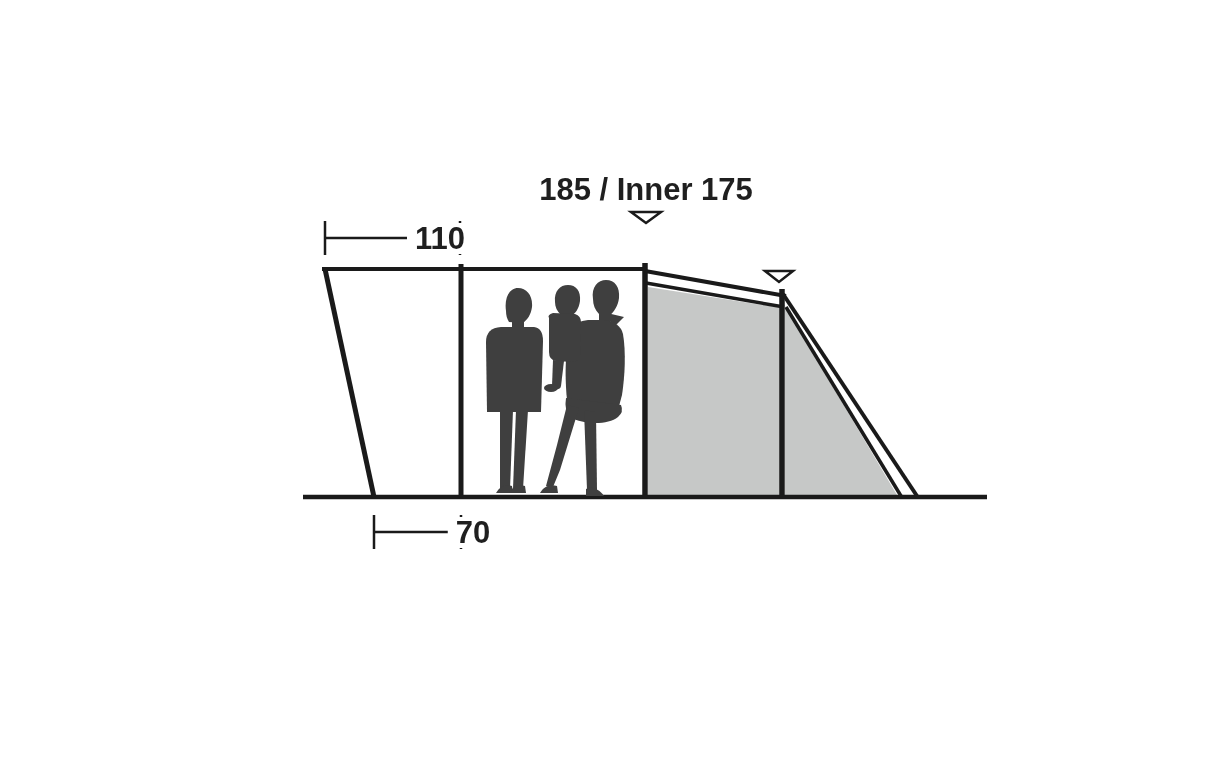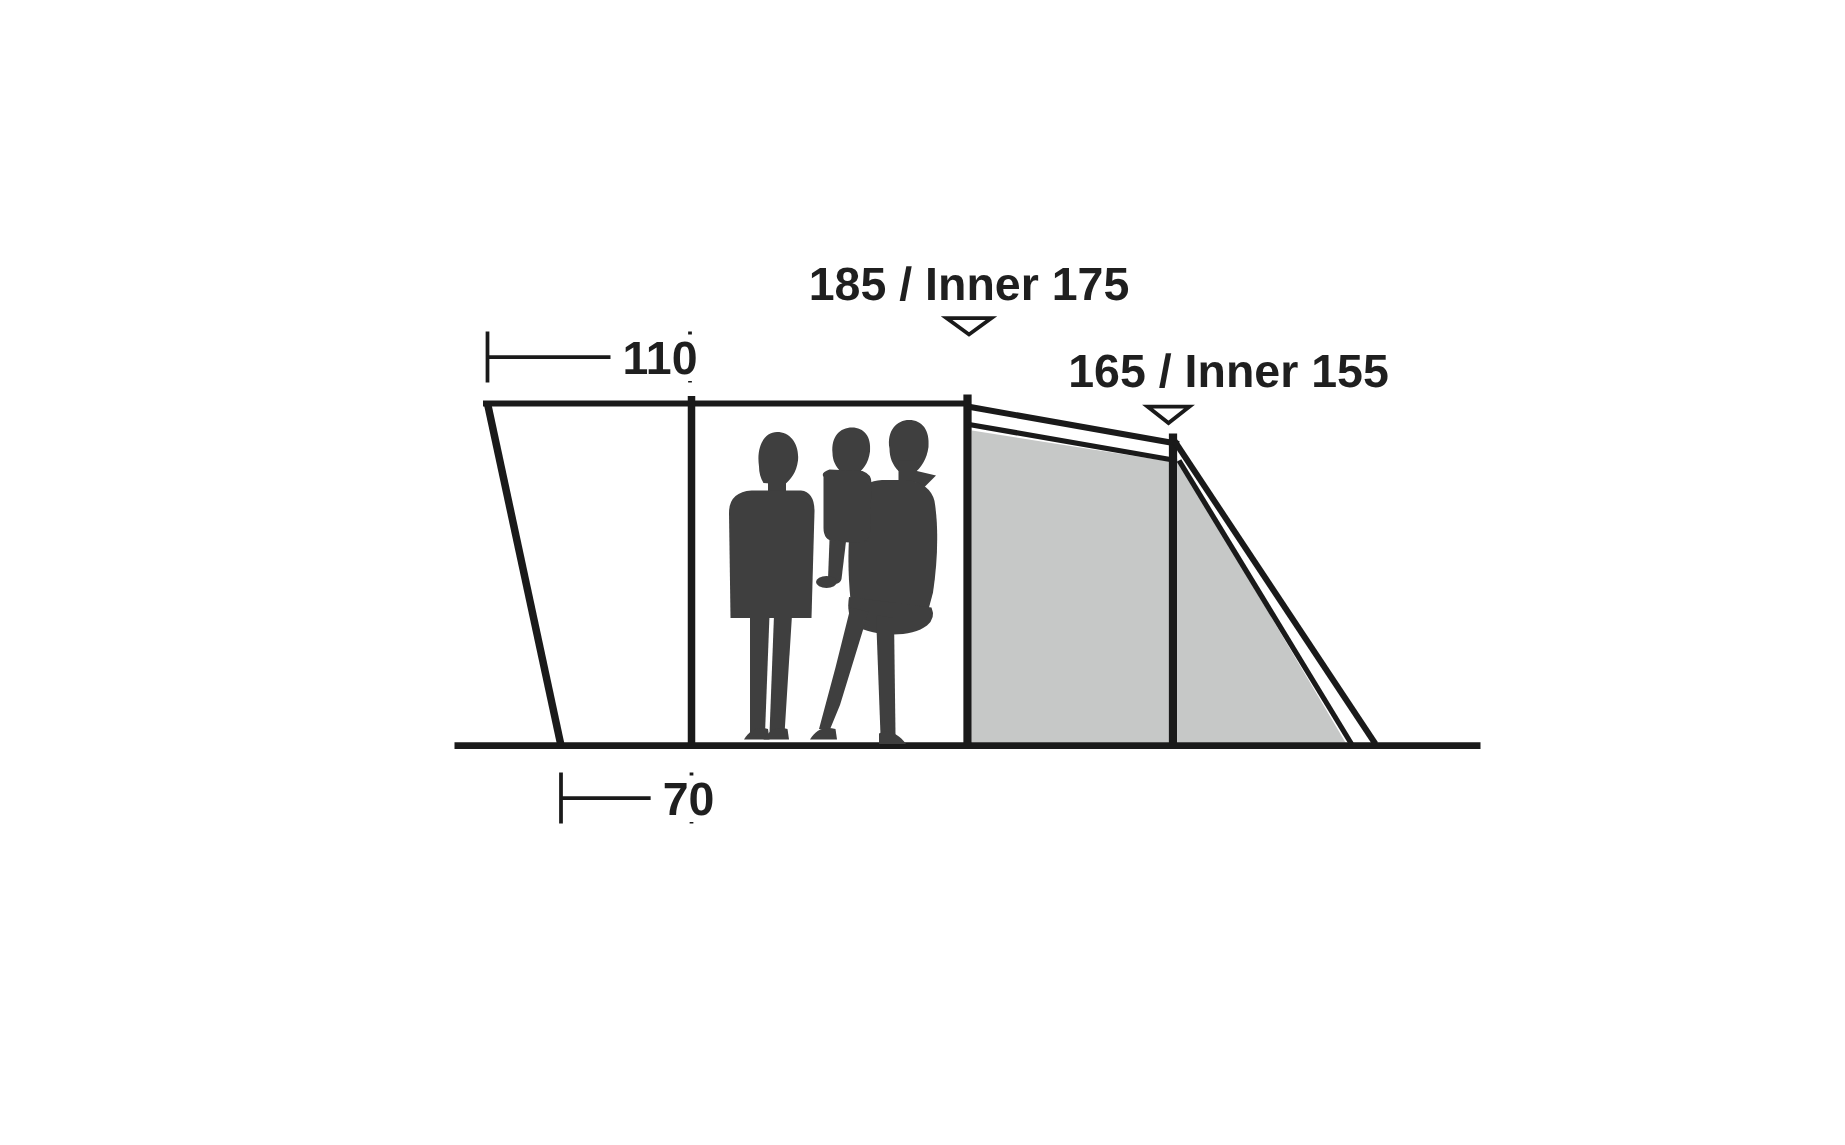--- a/index.html
+++ b/index.html
@@ -121,19 +121,18 @@
         <path d="M567,405 L579,408 L560,470 L553,487 L546,486 L557,445 Z"></path>
         <path d="M540,493 C544,486 550,484 557,486 L558,493 Z"></path>
         <path d="M584,410 L596,412 L597,490 L587,490 Z"></path>
         <path d="M586,496 L586,489 C592,486 599,489 604,496 Z"></path>
       </g>
     </g>
   </svg>
 
   <div class="lbl" style="left:646px; top:174px;">185 / Inner 175</div>
 
-  <div class="lbl" style="left:819px; top:232px;">165 / Inner 155</div>
 
   <div class="lbl on-line" style="left:392px; top:223px;">110</div>
 
-  <div class="lbl on-line" style="left:411px; top:517px;">70</div>
+  <div class="lbl on-line" style="left:425px; top:517px;">70</div>
 
 </div>
 
 </body></html>

